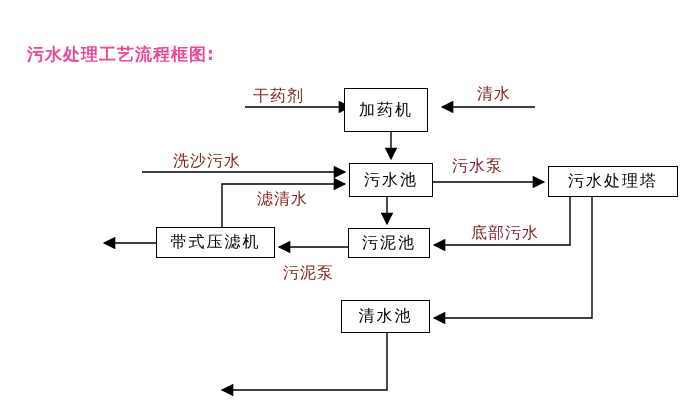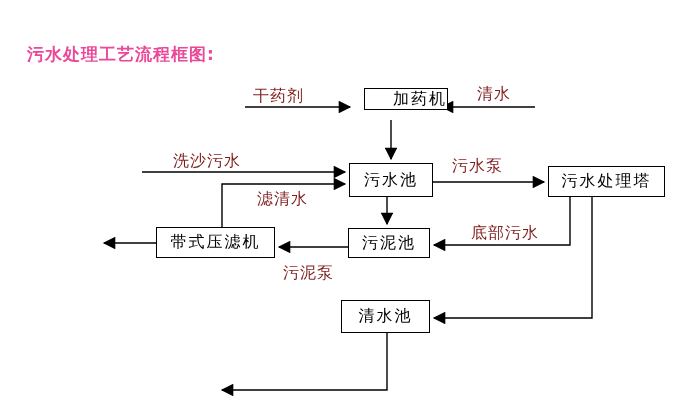--- a/index.html
+++ b/index.html
@@ -38,23 +38,23 @@
     box-sizing: border-box;
     border: 1.5px solid #000000;
     background: #ffffff;
     display: flex;
     align-items: center;
     justify-content: center;
     font-size: 16px;
     letter-spacing: 2px;
     white-space: nowrap;
   }
-  .node-dosing     { left: 364px; top:  88px; width:  84px; height: 22px; justify-content: flex-end; }
+  .node-dosing     { left: 344px; top:  88px; width:  84px; height: 44px; }
   .node-sewage     { left: 349px; top: 163px; width:  84px; height: 34px; }
-  .node-tower      { left: 548px; top: 166px; width: 117px; height: 31px; }
+  .node-tower      { left: 548px; top: 166px; width: 130px; height: 31px; }
   .node-sludge     { left: 348px; top: 228px; width:  82px; height: 30px; }
   .node-press      { left: 156px; top: 227px; width: 119px; height: 31px; }
   .node-clean      { left: 341px; top: 300px; width:  89px; height: 33px; }
   .edge-label {
     position: absolute;
     font-size: 16px;
     letter-spacing: 1px;
     white-space: nowrap;
     color: #7f1d1d;
   }

